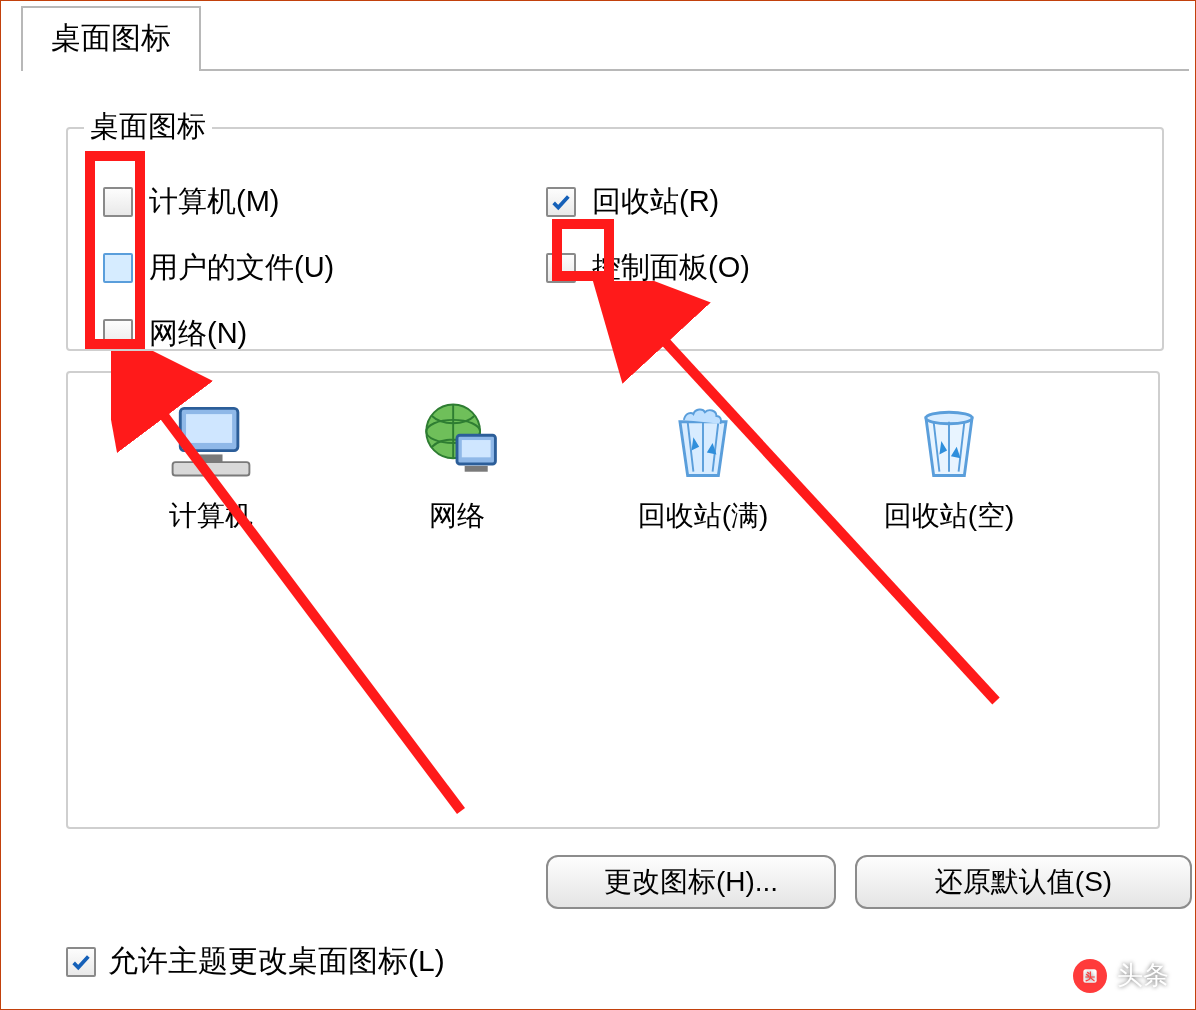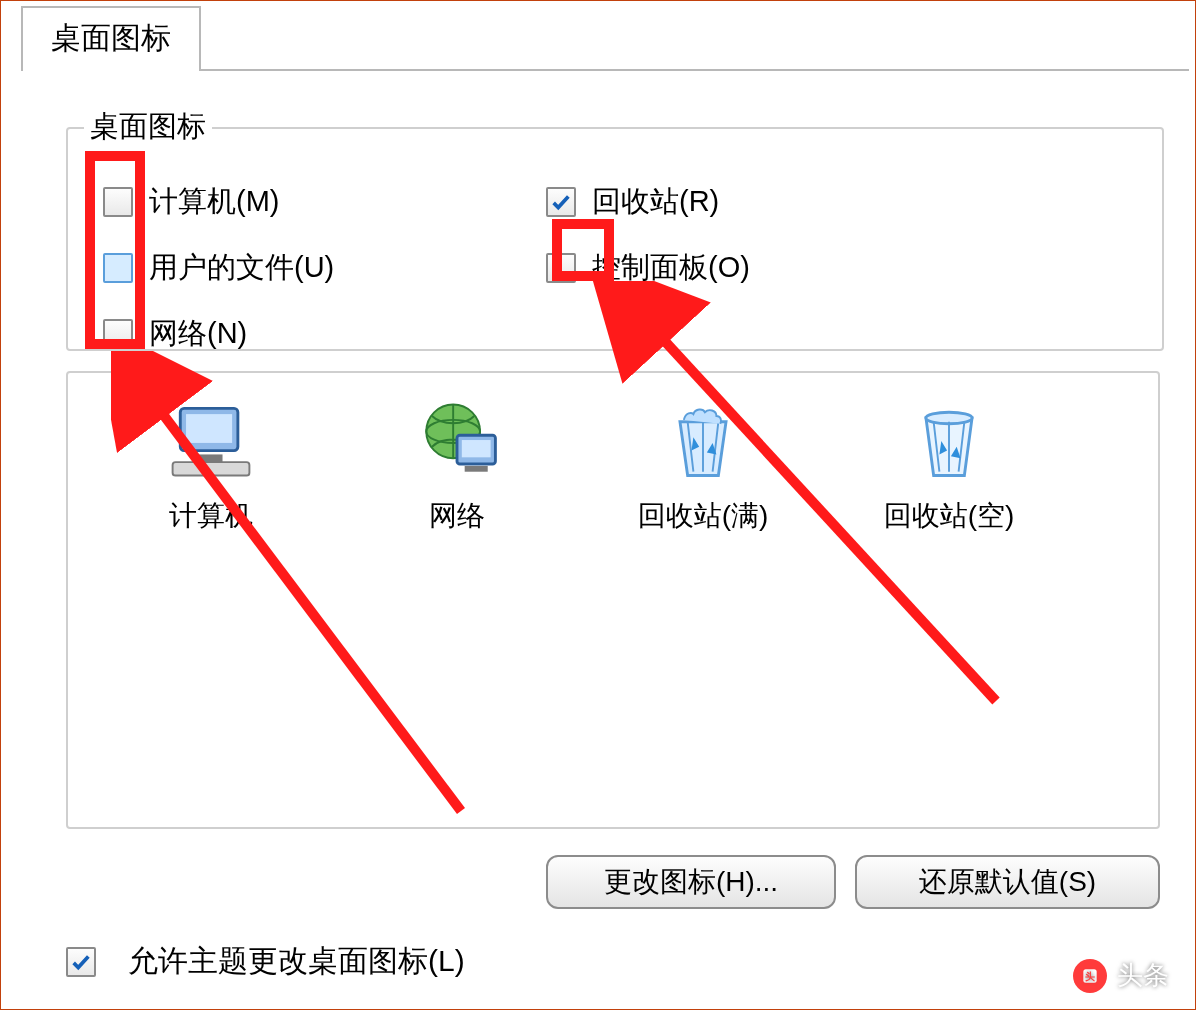--- a/index.html
+++ b/index.html
@@ -20,22 +20,22 @@
   .chk.checked svg{display:block;}
   .chk svg{display:none;width:22px;height:22px;}
   .chk-label{margin-left:16px;font-size:29px;}
   .preview{position:absolute;left:65px;top:370px;width:1094px;height:458px;border:2px solid #cfcfcf;border-radius:4px;box-sizing:border-box;}
   .preview-grid{position:absolute;left:20px;top:14px;right:20px;display:flex;flex-wrap:wrap;}
   .pcell{width:246px;height:200px;display:flex;flex-direction:column;align-items:center;justify-content:flex-start;padding-top:4px;}
   .pcell .picon{width:100px;height:100px;display:flex;align-items:center;justify-content:center;}
   .pcell .plabel{margin-top:6px;font-size:28px;text-align:center;}
   .btn{position:absolute;height:54px;border:2px solid #8c8c8c;background:linear-gradient(#fdfdfd,#e4e4e4);border-radius:12px;font-size:28px;display:flex;align-items:center;justify-content:center;padding:0 20px;box-sizing:border-box;}
   .btn.change{left:545px;top:854px;width:290px;}
-  .btn.reset{left:854px;top:854px;width:305px;}
-  .allow-row{position:absolute;left:65px;top:940px;display:flex;align-items:center;gap:20px;}
+  .btn.reset{left:854px;top:854px;width:337px;}
+  .allow-row{position:absolute;left:65px;top:940px;display:flex;align-items:center;}
   .allow-row .chk{width:30px;height:30px;}
   .allow-row .lbl{margin-left:12px;font-size:30px;}
   
   .hl{position:absolute;border:10px solid #ff1a1a;box-sizing:border-box;pointer-events:none;}
   .hl.a{left:84px;top:150px;width:60px;height:198px;}
   .hl.b{left:551px;top:218px;width:62px;height:62px;}
   
   .arrow{position:absolute;pointer-events:none;}
   .watermark{position:absolute;right:20px;bottom:16px;display:flex;align-items:center;color:#fff;font-size:26px;text-shadow:0 0 4px rgba(0,0,0,.6);}
   .watermark .wicon{width:34px;height:34px;border-radius:50%;background:#ff3b3b;margin-right:10px;display:flex;align-items:center;justify-content:center;}

